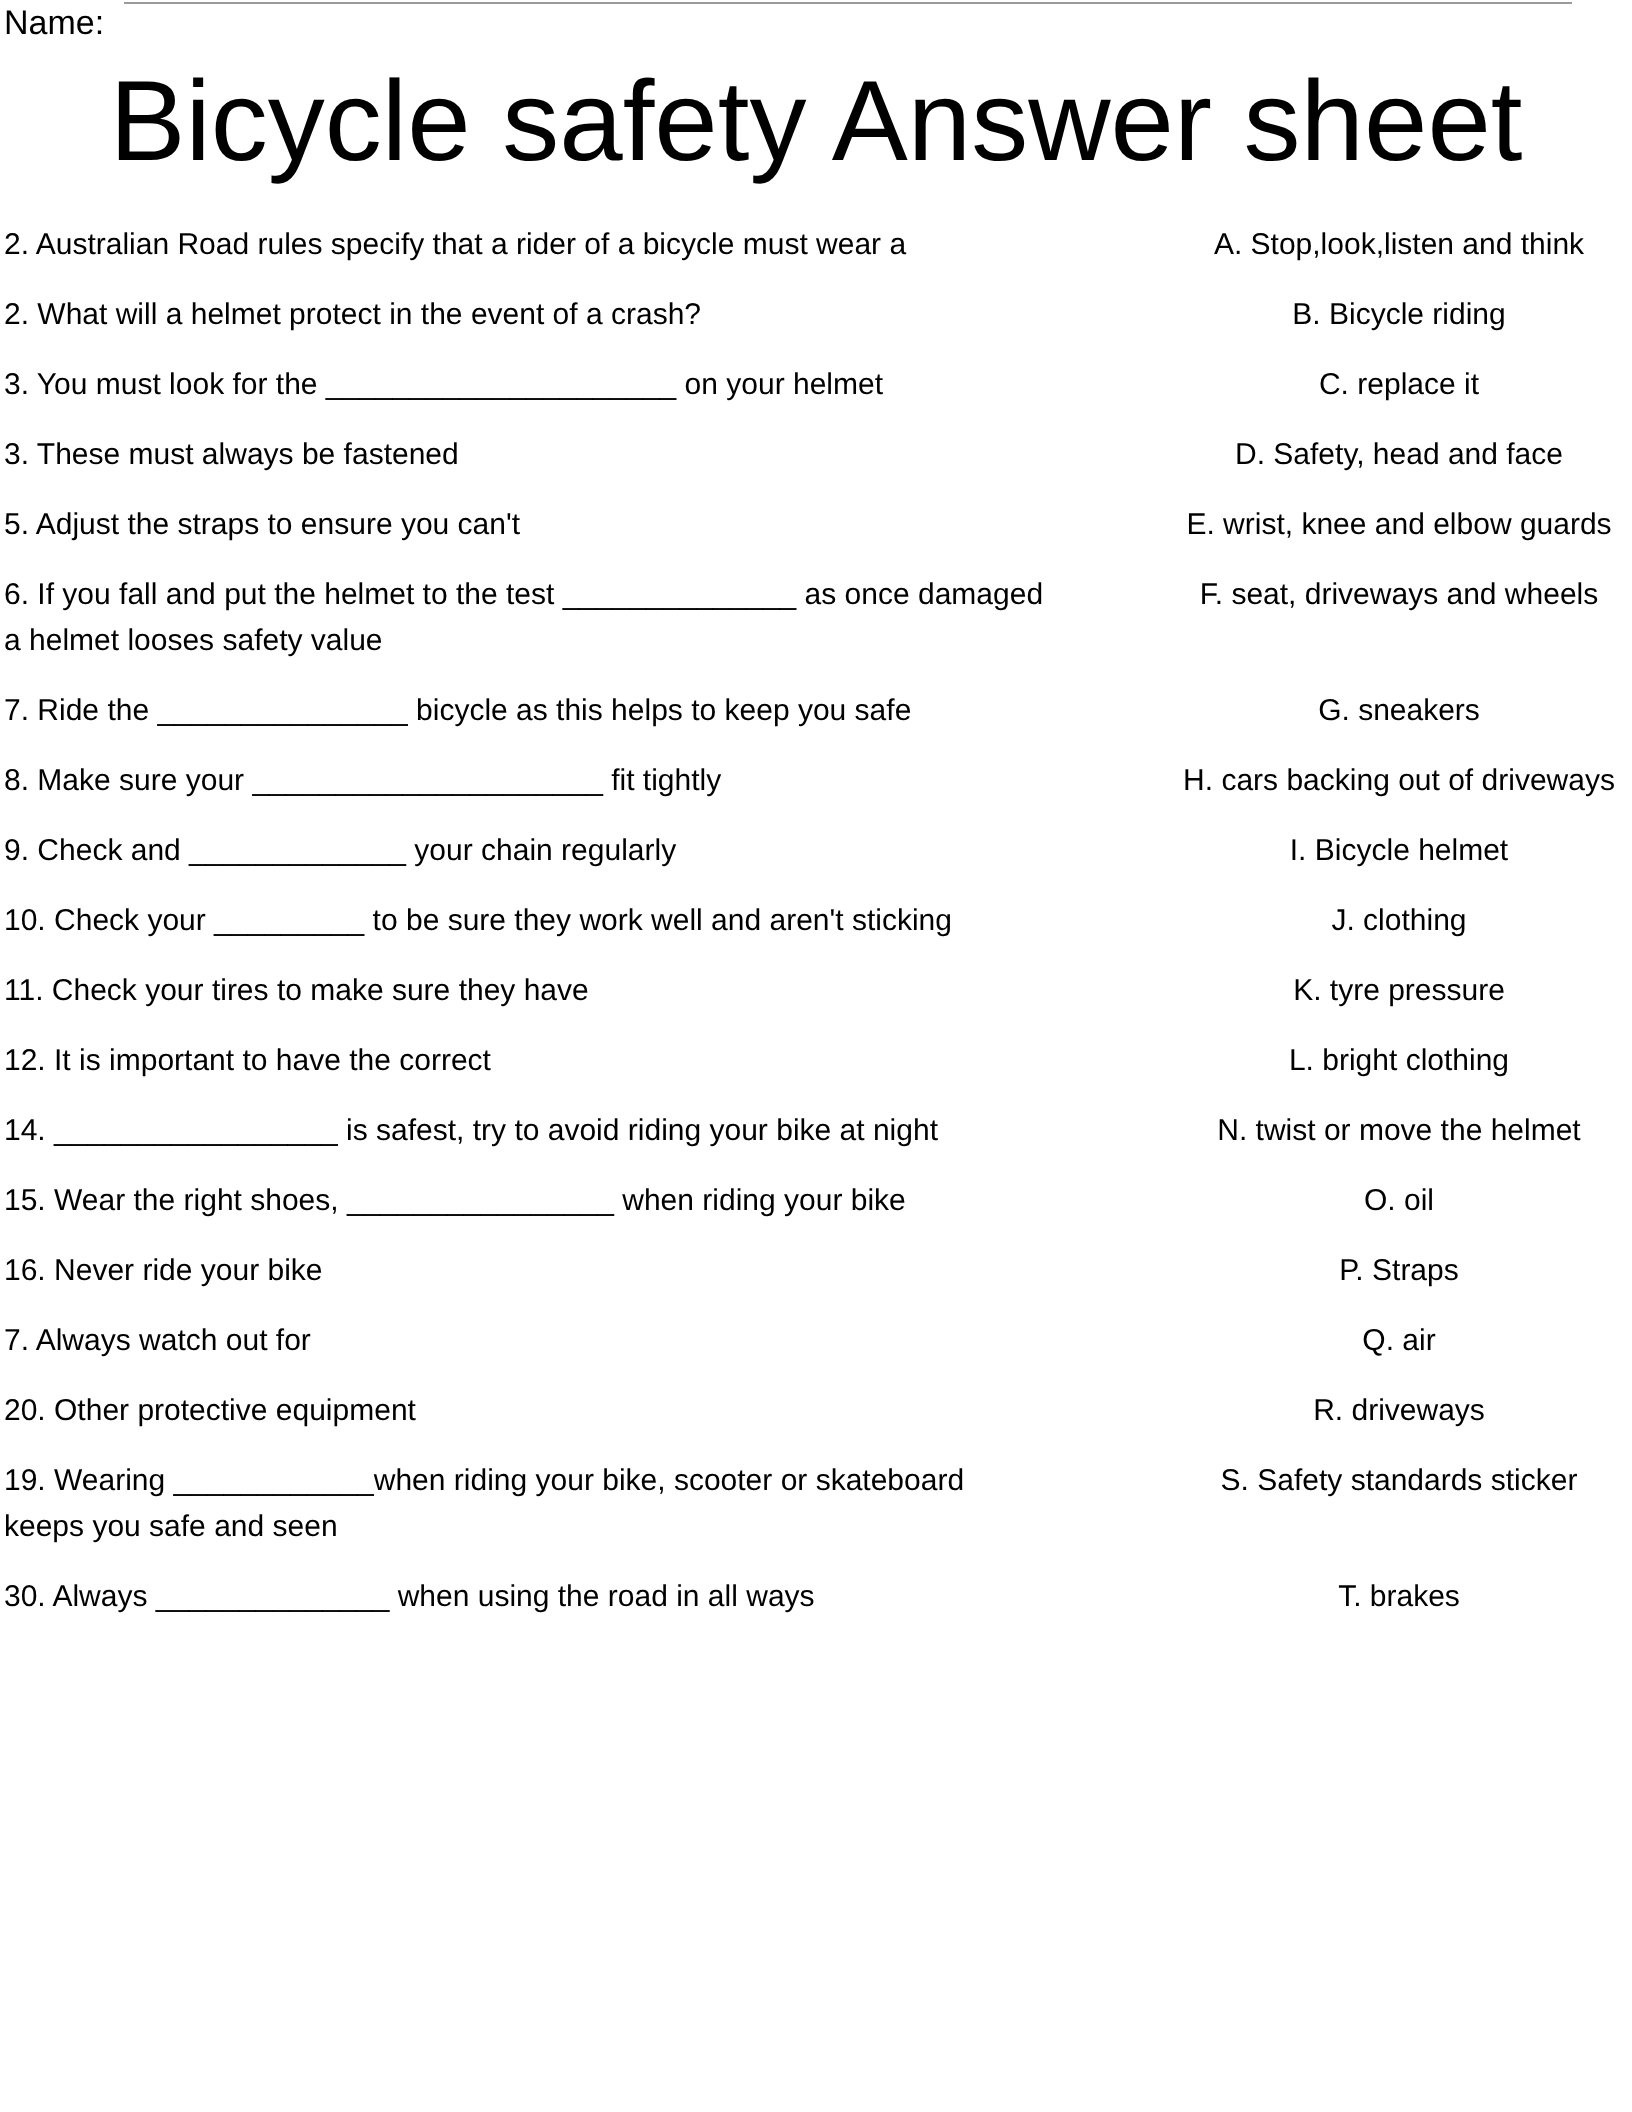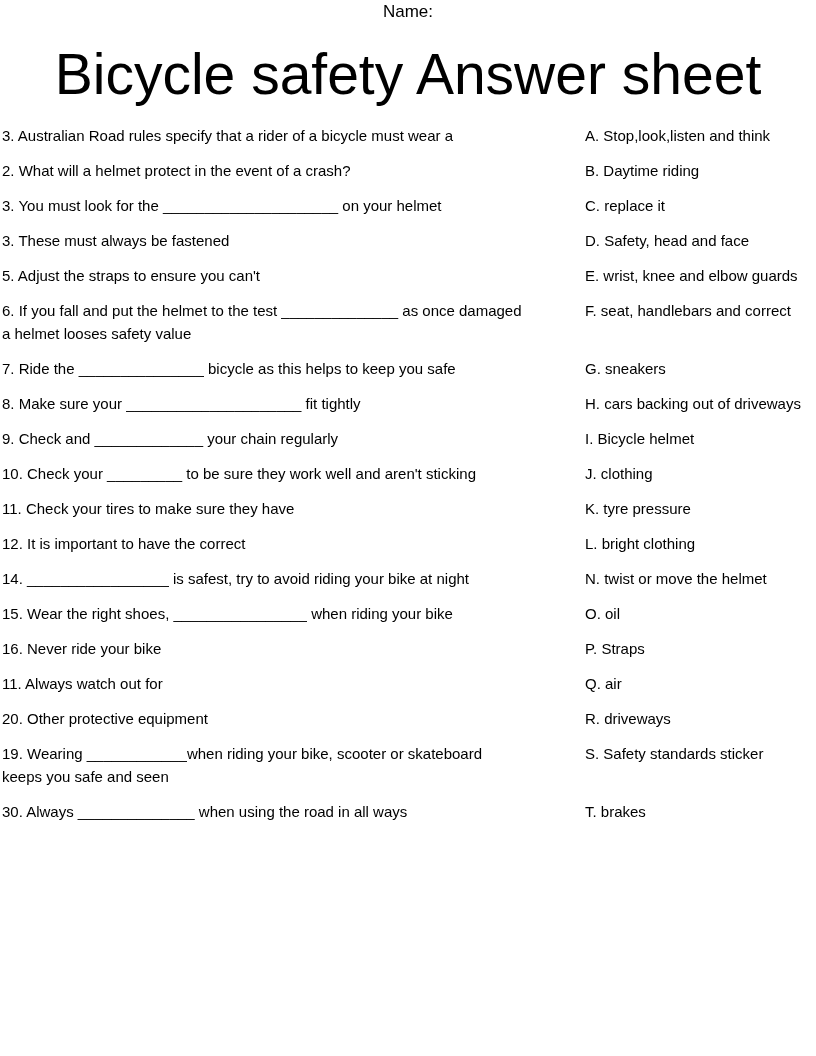--- a/index.html
+++ b/index.html
@@ -14,102 +14,102 @@
     font-family: "Liberation Sans", sans-serif;
     color: #000000;
   }
   .page {
     padding: 1px 0 0 2px;
     width: 814px;
     box-sizing: border-box;
   }
   .name-row {
     display: flex;
-    align-items: center;
+    align-items: flex-start;
     height: 21px;
-    flex-direction: column;
   }
   .name-label {
     font-size: 17px;
     line-height: 21px;
     flex: none;
   }
   .name-line {
     flex: 1;
     margin-left: 10px;
     margin-right: 28px;
     border-bottom: 1.5px solid #9a9a9a;
     margin-bottom: 2px;
   }
   .title {
     text-align: center;
     font-size: 57px;
     line-height: 60px;
-    margin: 22px 0 20px 0;
+    margin: 9px 0 20px 0;
     white-space: nowrap;
   }
   .row {
     display: flex;
     align-items: flex-start;
     font-size: 15px;
     line-height: 23px;
     margin-bottom: 12px;
   }
   .q {
     flex: none;
     width: 583px;
     white-space: pre-wrap;
   }
   .a {
     flex: 1;
     white-space: nowrap;
+    text-align: center;
   }
 </style>
 </head>
 <body>
 
 <div class="page">
 
   <div class="name-row">
     <span class="name-label">Name:</span>
     <span class="name-line"></span>
   </div>
 
   <div class="title">Bicycle safety Answer sheet</div>
 
   <div id="rows">
   <div class="row">
-    <div class="q">3. Australian Road rules specify that a rider of a bicycle must wear a</div>
+    <div class="q">2. Australian Road rules specify that a rider of a bicycle must wear a</div>
     <div class="a">A. Stop,look,listen and think</div>
   </div>
 
   <div class="row">
     <div class="q">2. What will a helmet protect in the event of a crash?</div>
-    <div class="a">B. Daytime riding</div>
+    <div class="a">B. Bicycle riding</div>
   </div>
 
   <div class="row">
     <div class="q">3. You must look for the _____________________ on your helmet</div>
     <div class="a">C. replace it</div>
   </div>
 
   <div class="row">
     <div class="q">3. These must always be fastened</div>
     <div class="a">D. Safety, head and face</div>
   </div>
 
   <div class="row">
     <div class="q">5. Adjust the straps to ensure you can't</div>
     <div class="a">E. wrist, knee and elbow guards</div>
   </div>
 
   <div class="row">
     <div class="q">6. If you fall and put the helmet to the test ______________ as once damaged
 a helmet looses safety value</div>
-    <div class="a">F. seat, handlebars and correct</div>
+    <div class="a">F. seat, driveways and wheels</div>
   </div>
 
   <div class="row">
     <div class="q">7. Ride the _______________ bicycle as this helps to keep you safe</div>
     <div class="a">G. sneakers</div>
   </div>
 
   <div class="row">
     <div class="q">8. Make sure your _____________________ fit tightly</div>
     <div class="a">H. cars backing out of driveways</div>
@@ -145,21 +145,21 @@
     <div class="q">15. Wear the right shoes, ________________ when riding your bike</div>
     <div class="a">O. oil</div>
   </div>
 
   <div class="row">
     <div class="q">16. Never ride your bike</div>
     <div class="a">P. Straps</div>
   </div>
 
   <div class="row">
-    <div class="q">11. Always watch out for</div>
+    <div class="q">7. Always watch out for</div>
     <div class="a">Q. air</div>
   </div>
 
   <div class="row">
     <div class="q">20. Other protective equipment</div>
     <div class="a">R. driveways</div>
   </div>
 
   <div class="row">
     <div class="q">19. Wearing ____________when riding your bike, scooter or skateboard

